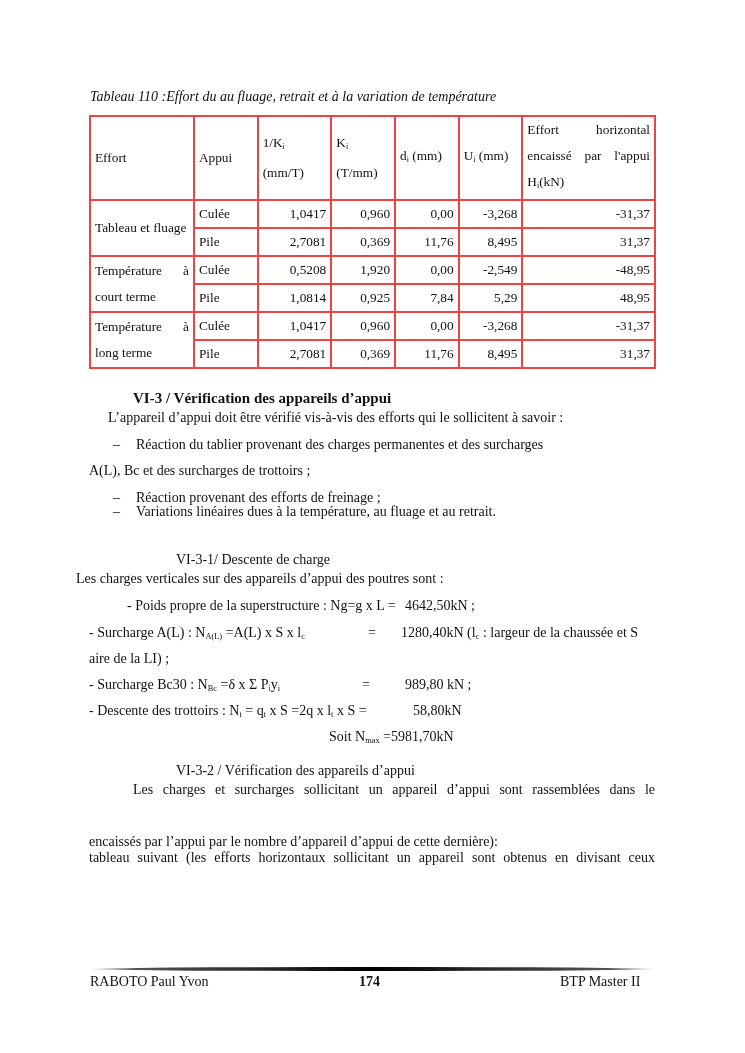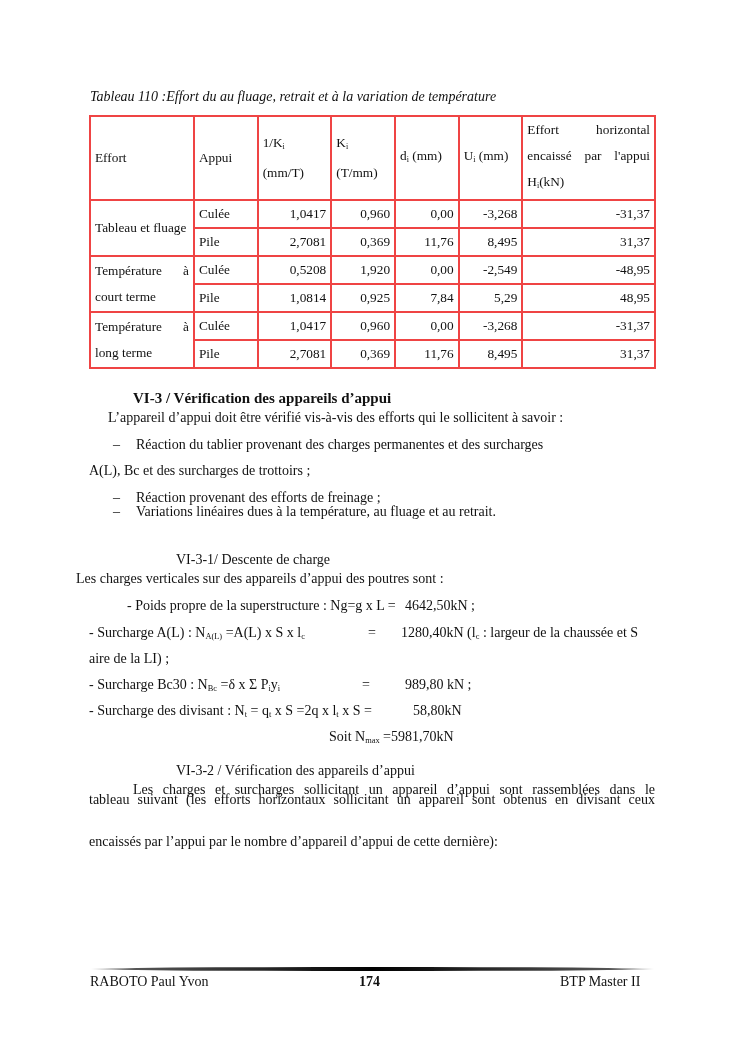--- a/index.html
+++ b/index.html
@@ -163,29 +163,29 @@
 </div>
 <div class="abs txt" style="left:89px; top:651px;">aire de la LI) ;</div>
 
 <div class="abs txt" style="left:89px; top:677px;">
   <span>- Surcharge Bc30 : N</span><sub>Bc</sub><span> =δ x Σ P</span><sub>i</sub><span>y</span><sub>i</sub>
 </div>
 <div class="abs txt" style="left:362px; top:677px;">=</div>
 <div class="abs txt" style="left:405px; top:677px;">989,80 kN ;</div>
 
 <div class="abs txt" style="left:89px; top:703px;">
-  <span>- Surcharge des divisant : N</span><sub>t</sub><span> = q</span><sub>t</sub><span> x S =2q x l</span><sub>t</sub><span> x S =</span>
+  <span>- Descente des trottoirs : N</span><sub>t</sub><span> = q</span><sub>t</sub><span> x S =2q x l</span><sub>t</sub><span> x S =</span>
 </div>
 <div class="abs txt" style="left:413px; top:703px;">58,80kN</div>
 
 <div class="abs txt" style="left:329px; top:729px;">
   <span>Soit N</span><sub>max</sub><span> =5981,70kN</span>
 </div>
 
 <div class="abs txt" style="left:176px; top:763px;">VI-3-2 / Vérification des appareils d’appui</div>
 <div class="abs txt just" style="left:133px; top:782px; width:522px;">Les charges et surcharges sollicitant un appareil d’appui sont rassemblées dans le</div>
-<div class="abs txt just" style="left:89px; top:792px; width:566px;">tableau suivant (les efforts horizontaux sollicitant un appareil sont obtenus en divisant ceux</div>
+<div class="abs txt just" style="left:89px; top:850px; width:566px;">tableau suivant (les efforts horizontaux sollicitant un appareil sont obtenus en divisant ceux</div>
 <div class="abs txt" style="left:89px; top:834px;">encaissés par l’appui par le nombre d’appareil d’appui de cette dernière):</div>
 
 <div class="abs footer-rule"></div>
 <div class="abs txt" style="left:90px; top:974px;">RABOTO Paul Yvon</div>
 <div class="abs txt" style="left:359px; top:974px; font-weight:bold;">174</div>
 <div class="abs txt" style="left:560px; top:974px;">BTP Master II</div>
 
 </body></html>

